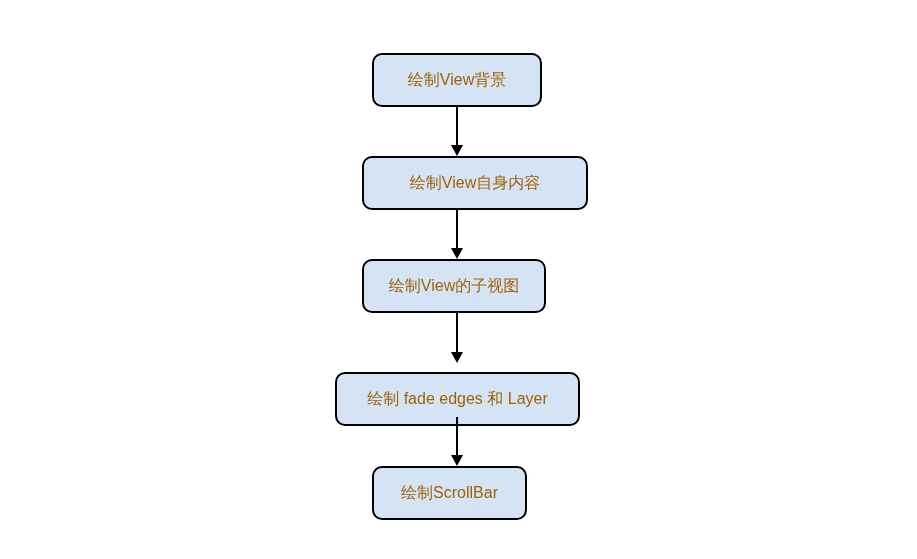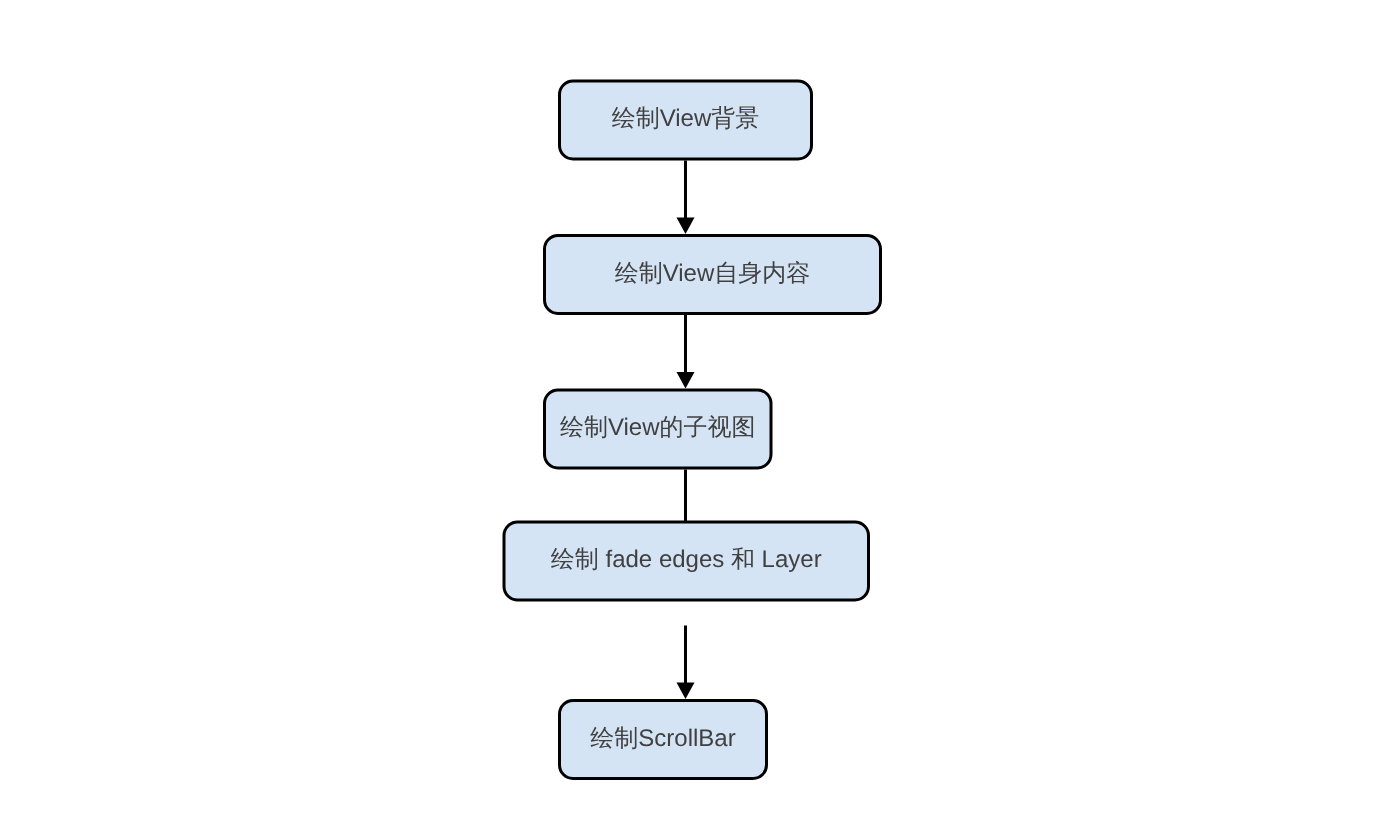--- a/index.html
+++ b/index.html
@@ -21,29 +21,29 @@
     height: 54px;
     background: #d5e4f5;
     border: 2px solid #000000;
     border-radius: 10px;
     display: flex;
     align-items: center;
     justify-content: center;
   }
   .node-label {
     font-size: 16px;
-    color: #404040;
+    color: #a16207;
     white-space: nowrap;
     line-height: 1;
   }
   .node-0 { top: 53px;  left: 372px; width: 170px; }
   .node-1 { top: 156px; left: 362px; width: 226px; }
-  .node-2 { top: 259px; left: 362px; width: 153px; }
-  .node-3 { top: 347px; left: 335px; width: 245px; }
-  .node-4 { top: 466px; left: 372px; width: 140px; }
+  .node-2 { top: 259px; left: 362px; width: 184px; }
+  .node-3 { top: 372px; left: 335px; width: 245px; }
+  .node-4 { top: 466px; left: 372px; width: 155px; }
 
   .arrow {
     position: absolute;
     left: 451px;
     width: 12px;
   }
   .arrow-0 { top: 107px; height: 49px; }
   .arrow-1 { top: 210px; height: 49px; }
   .arrow-2 { top: 313px; height: 50px; }
   .arrow-3 { top: 417px; height: 49px; }

